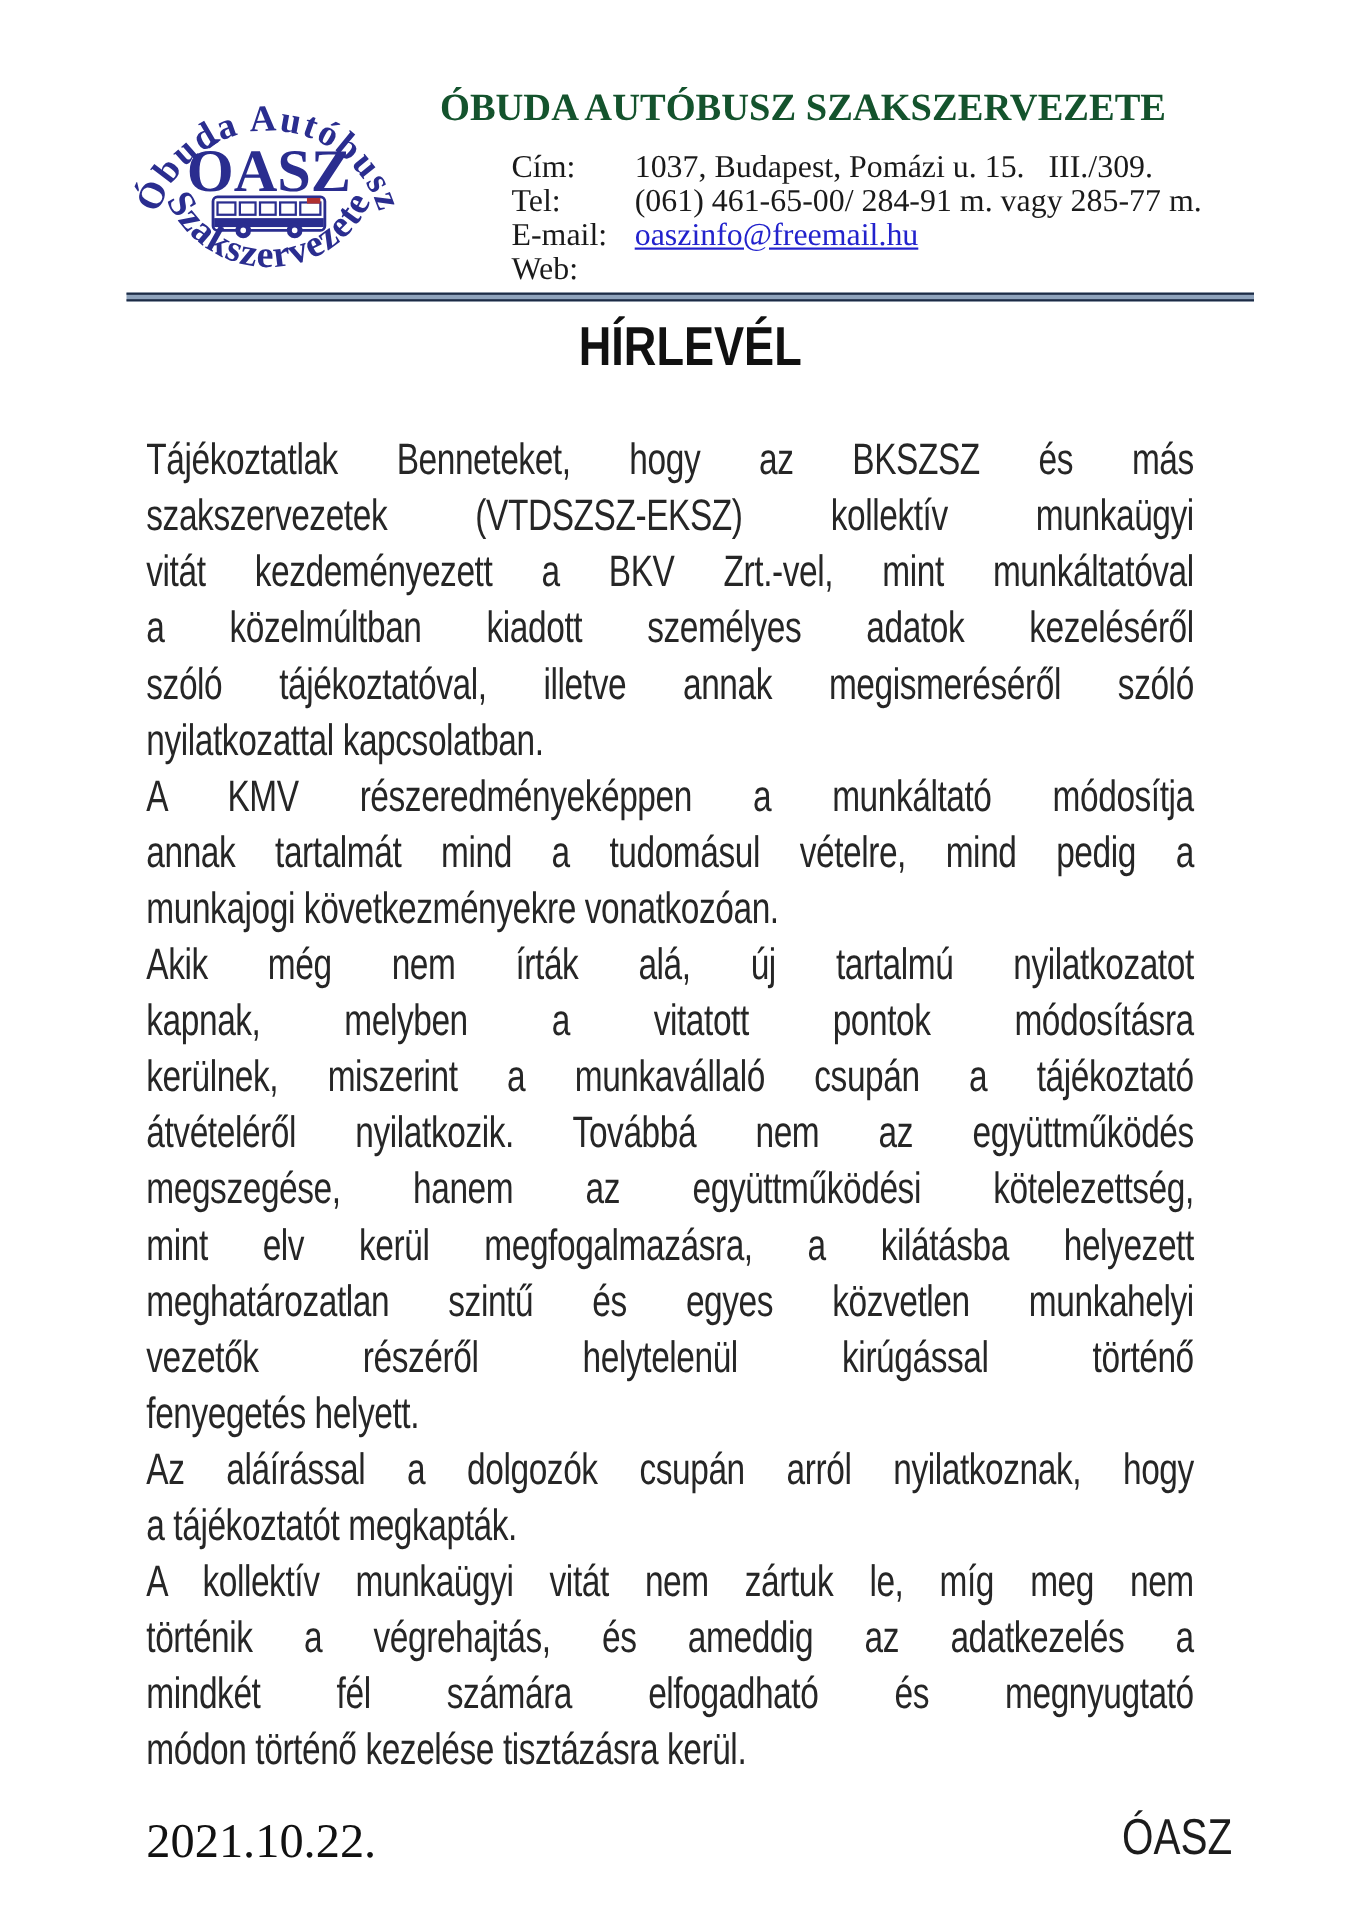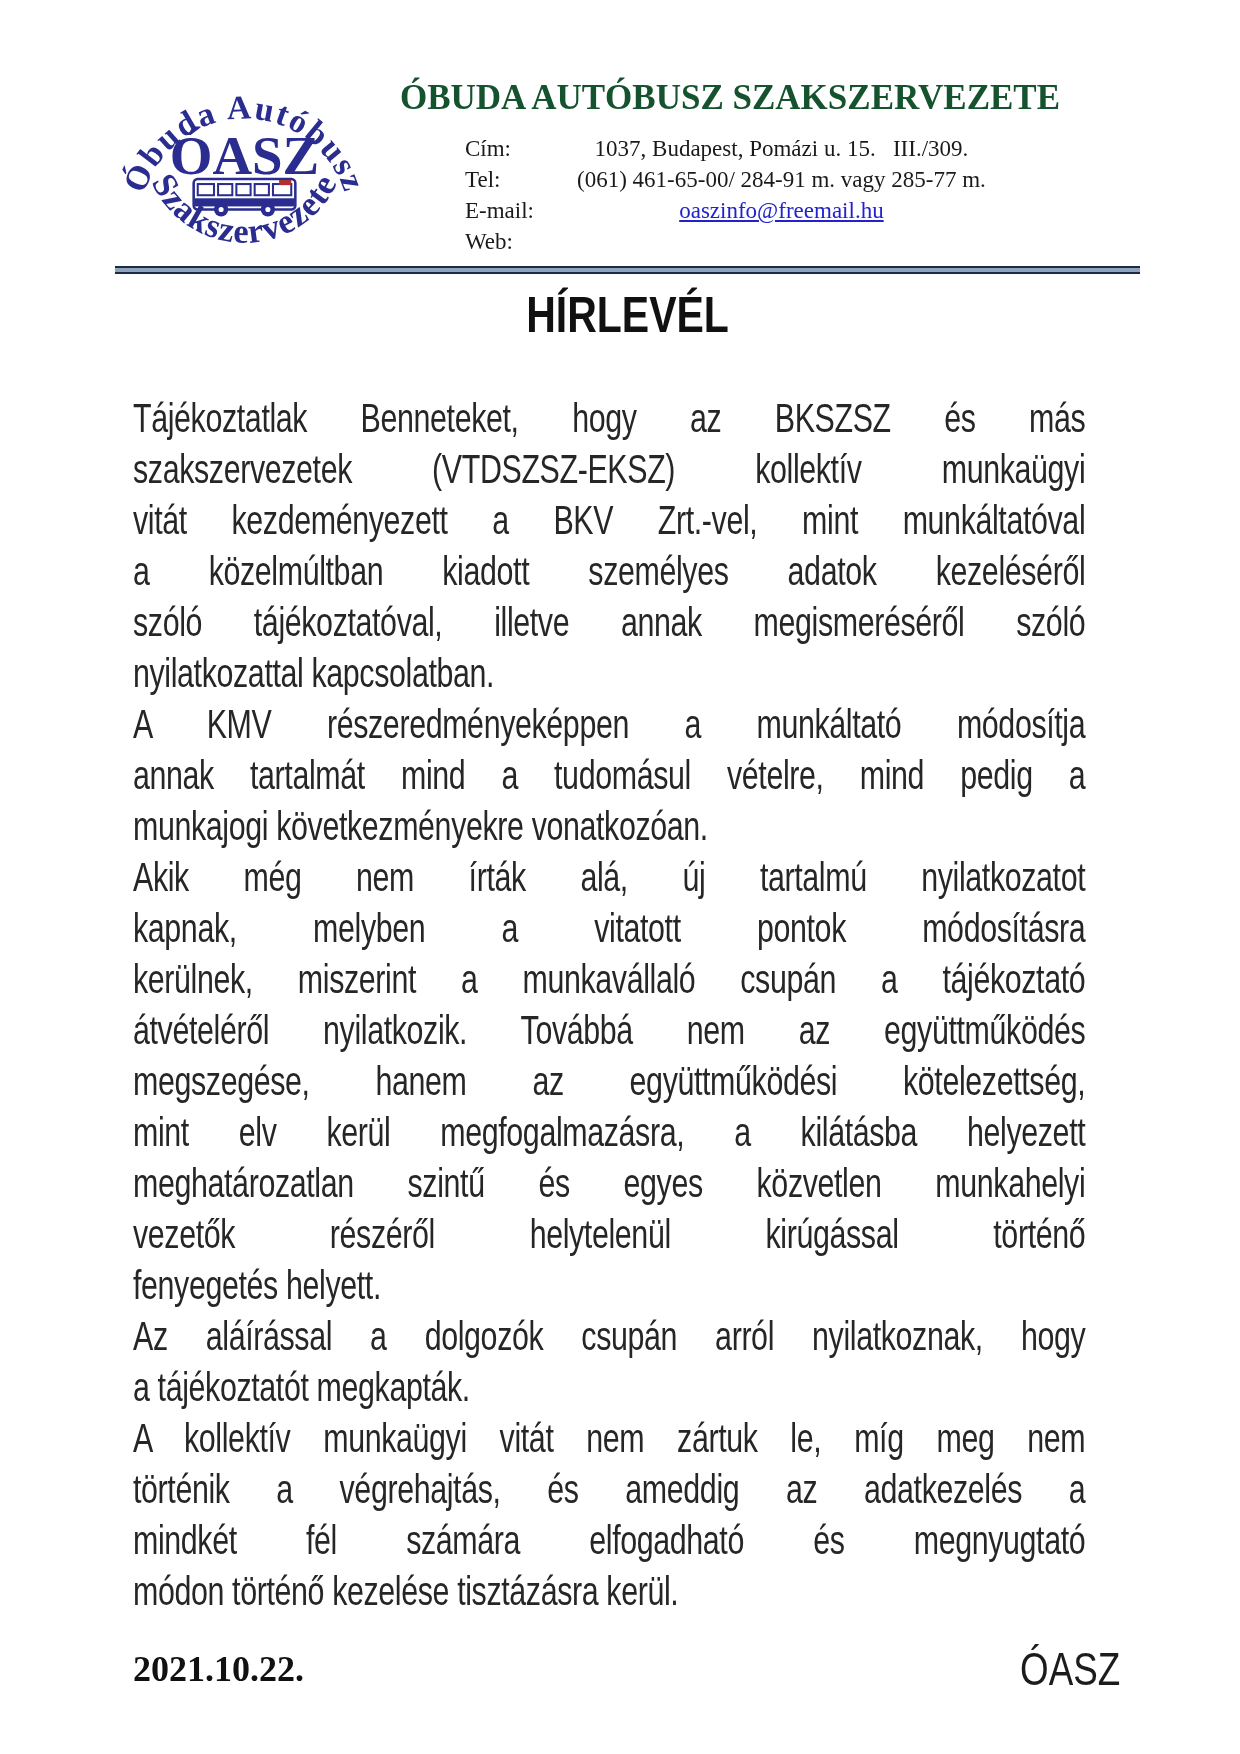--- a/index.html
+++ b/index.html
@@ -38,26 +38,26 @@
     white-space: nowrap;
   }
   .contacts {
     position: absolute;
     left: 465px;
     top: 136px;
     display: grid;
     grid-template-columns: 112px auto;
     grid-auto-rows: 31px;
     font-family: "Liberation Serif", serif;
-    font-size: 23px;
+    font-size: 29px;
     color: #1a1a1a;
     white-space: nowrap;
   }
   .contact-label { color:#1a1a1a; }
-  .contact-value { color:#1a1a1a;text-align:center; }
+  .contact-value { color:#1a1a1a; }
   .contact-value.link {
     color: #2222cc;
     text-decoration: underline;
   }
 
   
   .divider {
     position: absolute;
     left: 115px;
     top: 266px;
@@ -101,22 +101,22 @@
   }
   .line { text-align: justify; text-align-last: justify; white-space: normal; }
   .line.last { text-align-last: left; }
 
   
   .footer-date {
     position: absolute;
     left: 133px;
     top: 1648px;
     font-family: "Liberation Serif", serif;
-    font-weight: bold;
-    font-size: 36px;
+    font-weight: normal;
+    font-size: 44px;
     color: #111111;
   }
   .footer-signature {
     position: absolute;
     right: 120px;
     top: 1642px;
     font-family: "Liberation Sans", sans-serif;
     font-size: 46px;
     color: #1c1c1c;
     transform: scaleX(0.8);

